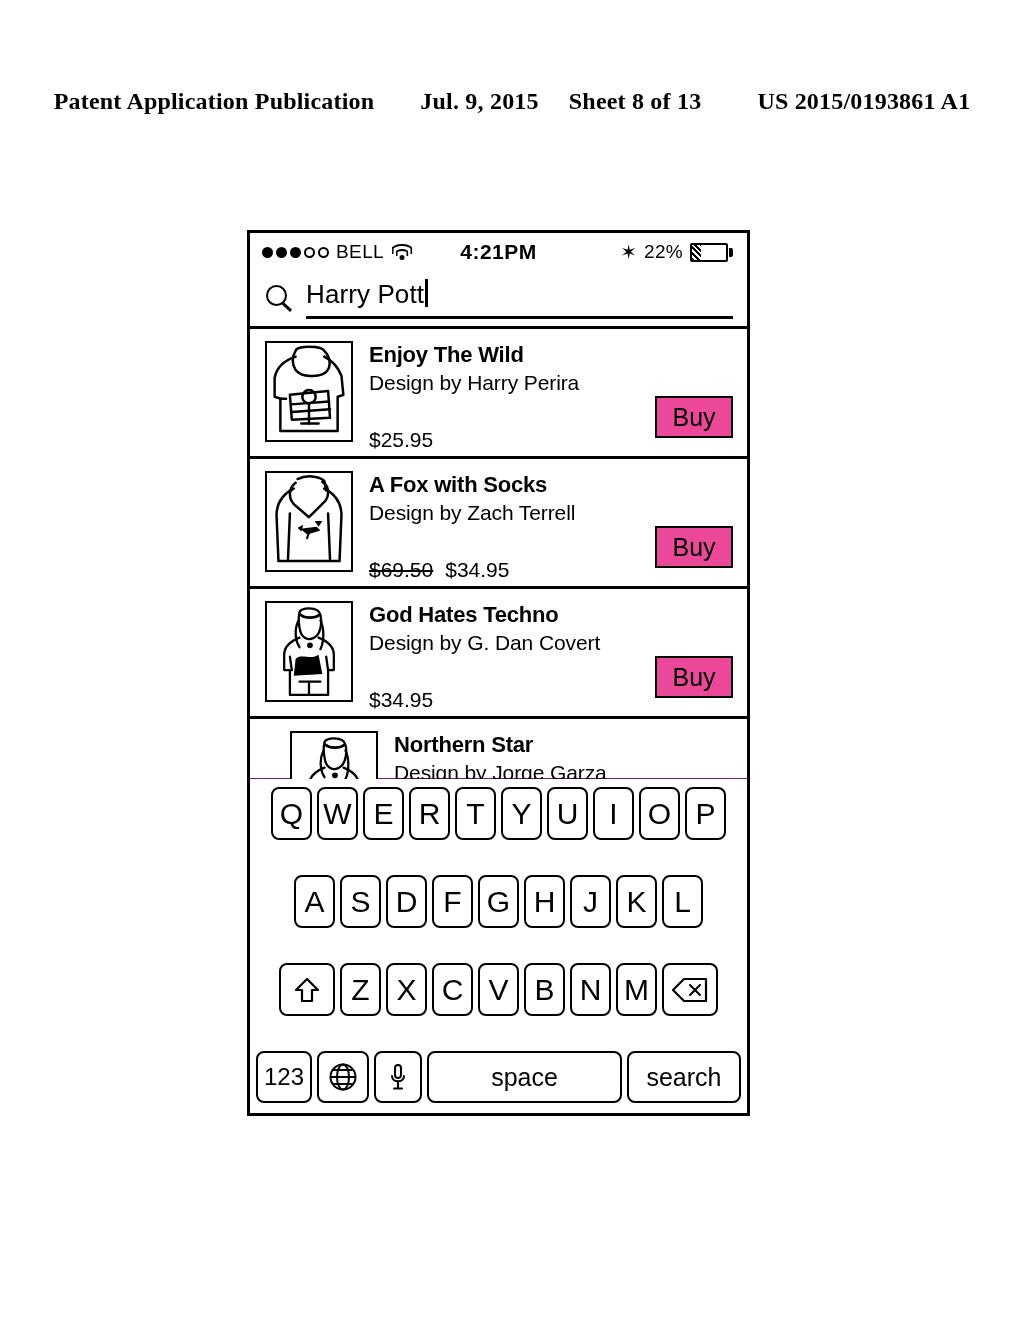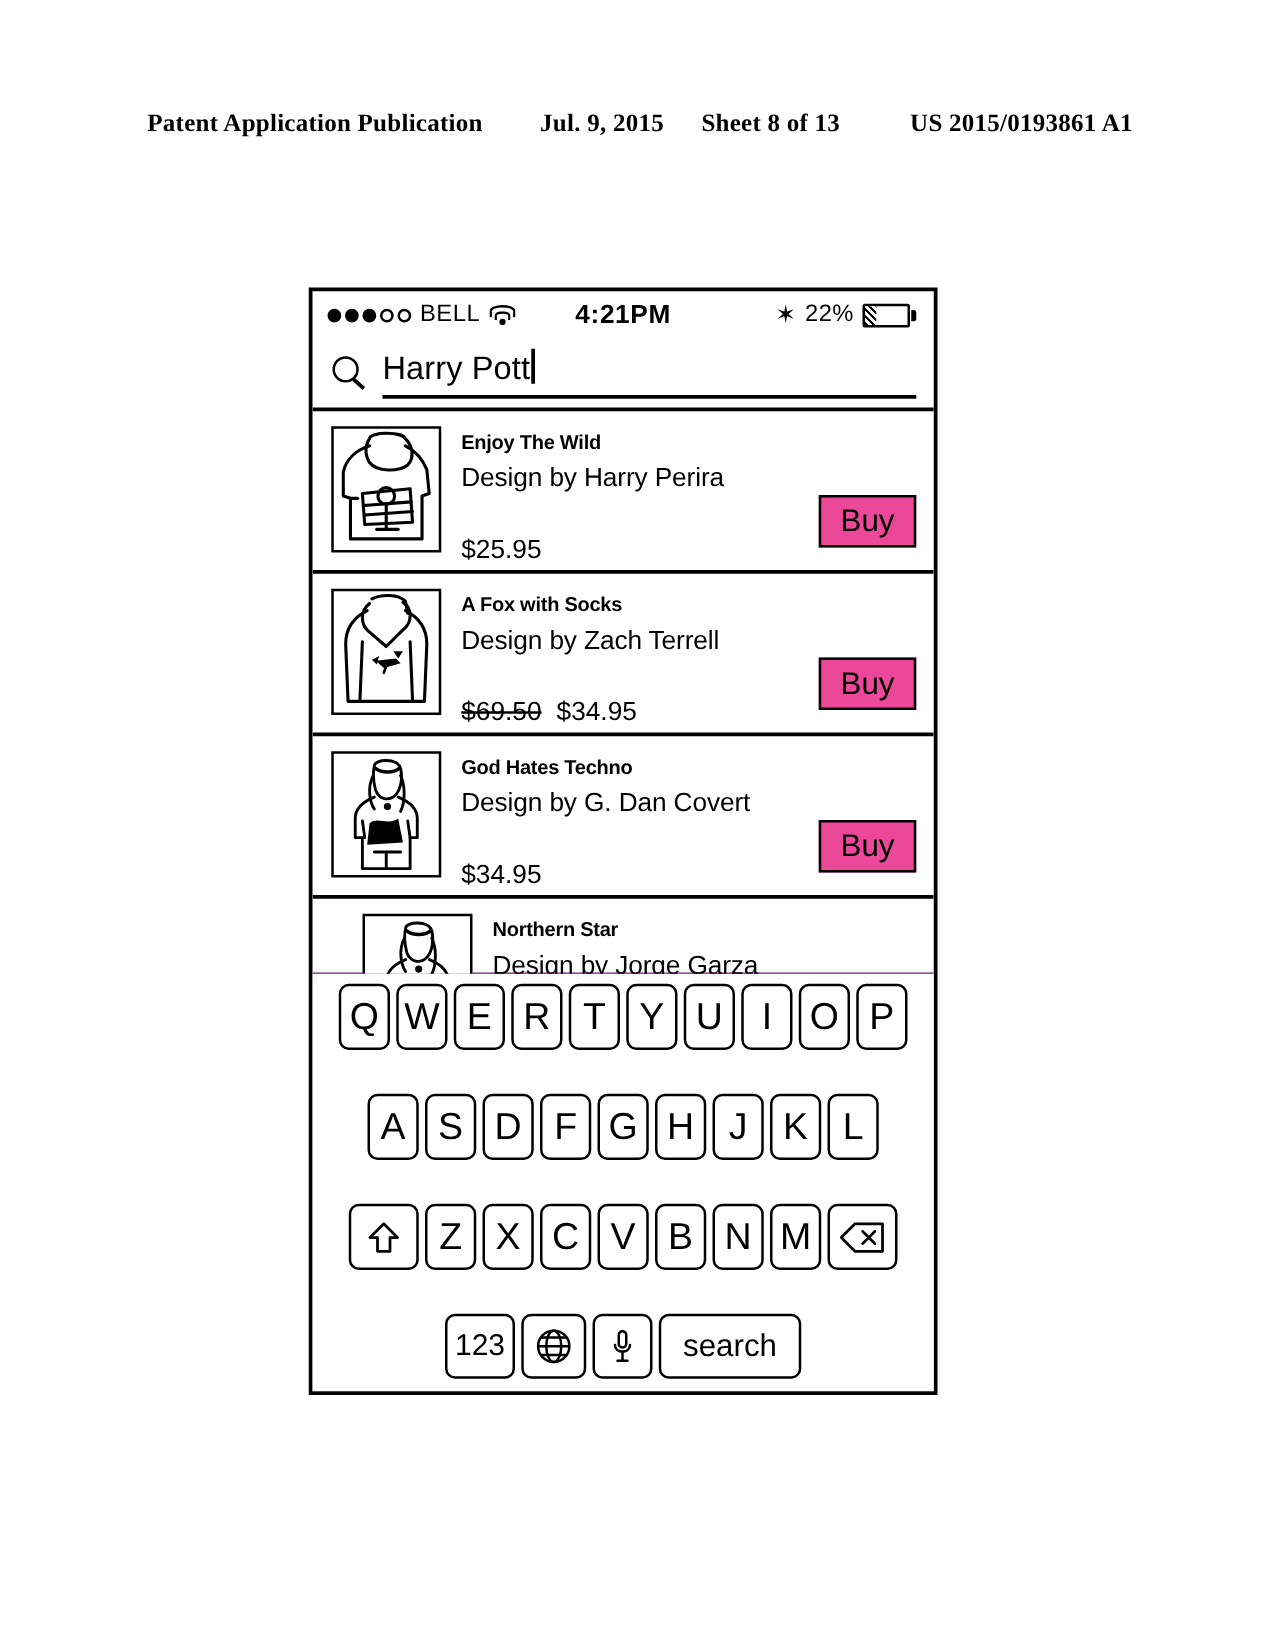--- a/index.html
+++ b/index.html
@@ -9,21 +9,21 @@
     font-family: "Liberation Sans", sans-serif;
     overflow: hidden;
   }
   .page { position: relative; width: 1024px; height: 1320px; }
 
   
   .pat-header {
     position: absolute; top: 88px; left: 0; width: 1024px;
     display: flex; justify-content: center; align-items: flex-end;
     font-family: "Liberation Serif", serif;
-    font-weight: bold; font-size: 20px; color: #000;
+    font-weight: bold; font-size: 24px; color: #000;
     letter-spacing: 0.2px;
   }
   .pat-header .h-pub { margin-right: 46px; }
   .pat-header .h-date { margin-right: 30px; }
   .pat-header .h-sheet { margin-right: 56px; }
 
   
   .phone {
     position: absolute; left: 247px; top: 230px;
     width: 503px; height: 886px;
@@ -120,21 +120,21 @@
     position: relative;
   }
   .thumb {
     width: 88px; height: 101px; flex: 0 0 88px;
     border: 2.5px solid #000; background: #fff;
     margin-right: 16px; overflow: hidden;
   }
   .thumb svg { display: block; width: 100%; height: 100%; }
   .r-info { flex: 1; display: flex; flex-direction: column; min-width: 0; }
   .r-title {
-    font-size: 16px; font-weight: bold; color: #000;
+    font-size: 22px; font-weight: bold; color: #000;
     letter-spacing: -0.2px; line-height: 26px; margin-top: 1px;
   }
   .r-designer {
     font-size: 21px; color: #000; line-height: 26px; margin-top: 2px;
     letter-spacing: -0.1px;
   }
   .r-priceline {
     margin-top: 32px; display: flex; align-items: baseline; gap: 12px;
   }
   .r-oldprice {
@@ -397,20 +397,21 @@
             <path d="M2.5 15 L27.5 15 M4.5 8 L25.5 8 M4.5 22 L25.5 22"></path>
           </svg>
         </div>
         <div class="key kmic">
           <svg class="mic-ico" viewBox="0 0 16 28" fill="none" stroke="#000" stroke-width="2" stroke-linecap="round">
             <rect x="5" y="2" width="6" height="13" rx="3"></rect>
             <path d="M2 13 C2 20 14 20 14 13"></path>
             <path d="M8 19 L8 25 M4 25.5 L12 25.5"></path>
           </svg>
         </div>
+        <div class="key kspace">space</div>
         <div class="key ksearch">search</div>
       </div>
 
     </div>
   </div>
 
 
 </div>
 
 </body></html>

